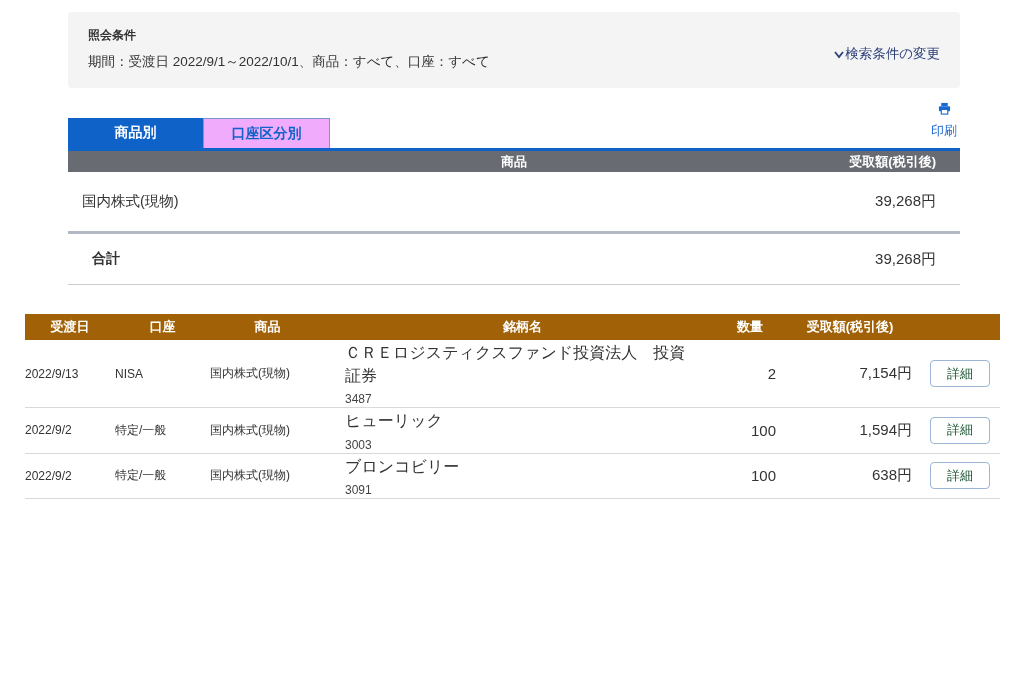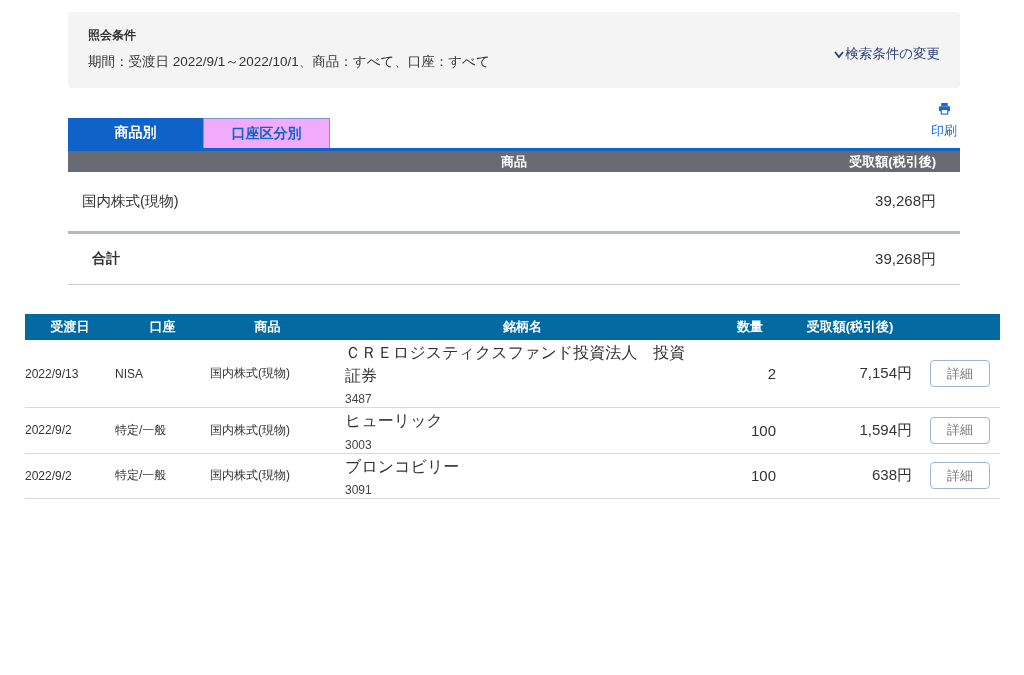--- a/index.html
+++ b/index.html
@@ -37,34 +37,34 @@
   .sum-row .amt { font-size:15px; }
   .sum-sep { border-top:3px solid #b3bac6; }
   .sum-row.total { height:51px; padding-left:24px; border-bottom:1px solid #ccc; }
   .sum-row.total .lbl { font-weight:bold; font-size:14px; }
 
   
   .outer { width:975px; margin:29px 0 0 25px; }
   .pager { font-size:12.5px; margin:0 0 10px 0; color:#333; }
 
   table.detail { width:975px; border-collapse:collapse; table-layout:fixed; }
-  table.detail th { background:#0369a1; color:#fff; font-size:13px; font-weight:bold;
+  table.detail th { background:#a16207; color:#fff; font-size:13px; font-weight:bold;
     height:26px; text-align:center; }
   table.detail td { border-bottom:1px solid #d9d9d9; vertical-align:middle;
     padding:1px 0; }
   table.detail tr.last td { border-bottom:2px solid #a9adb2; }
   .c-date, .c-acct, .c-prod { text-align:left; font-size:12px; }
   .c-name { padding-left:20px !important; padding-right:30px !important; }
   .sec-name { font-size:16px; line-height:1.45; word-break:break-all; }
   .sec-code { font-size:12px; margin-top:5px; color:#444; }
   .c-qty { text-align:right; font-size:15px; padding-right:4px !important; }
   .c-amt { text-align:right; font-size:15px; padding-right:8px !important; }
   .c-btn { text-align:center; }
   .detail-btn { width:60px; height:27px; background:#fff; border:1px solid #9cb6d8;
-    border-radius:4px; color:#737373; font-size:13px; cursor:pointer;
+    border-radius:4px; color:#14532d; font-size:13px; cursor:pointer;
     font-family:"Liberation Sans","DejaVu Sans",sans-serif; }
 </style>
 </head>
 <body>
 
 <div class="inner">
 
   <div class="cond-box">
     <div class="cond-title">照会条件</div>
     <div class="cond-desc">期間：受渡日 2022/9/1～2022/10/1、商品：すべて、口座：すべて</div>

